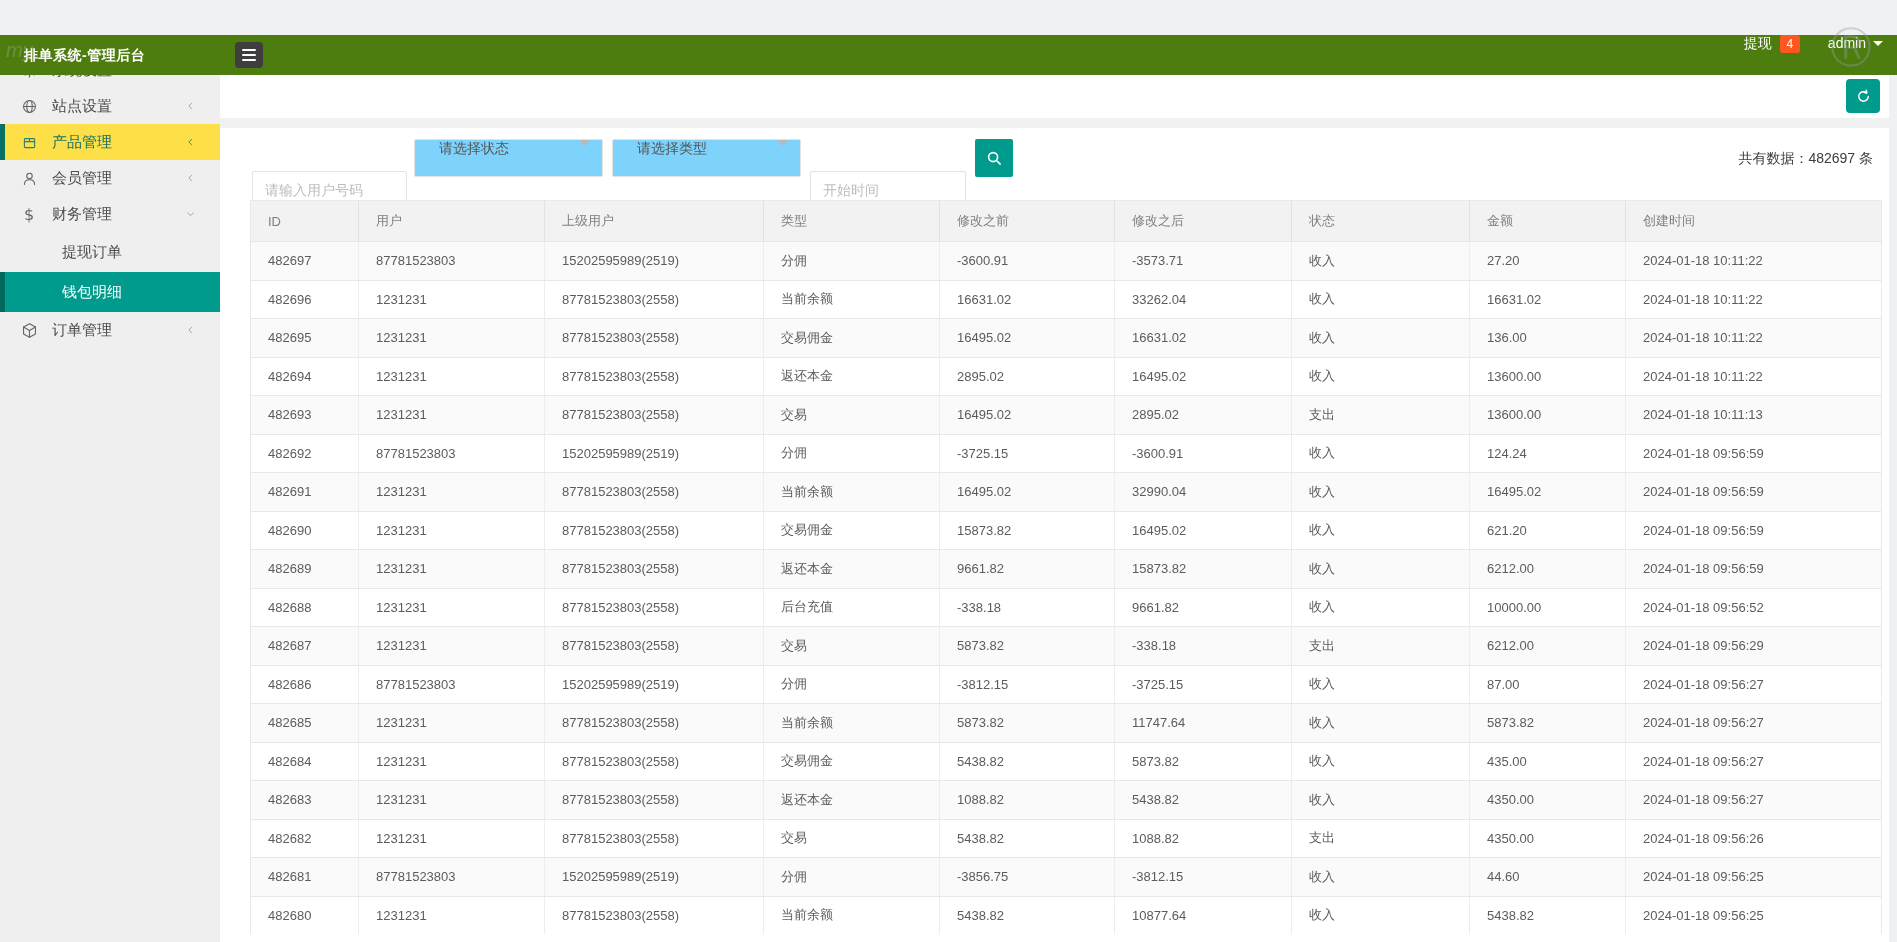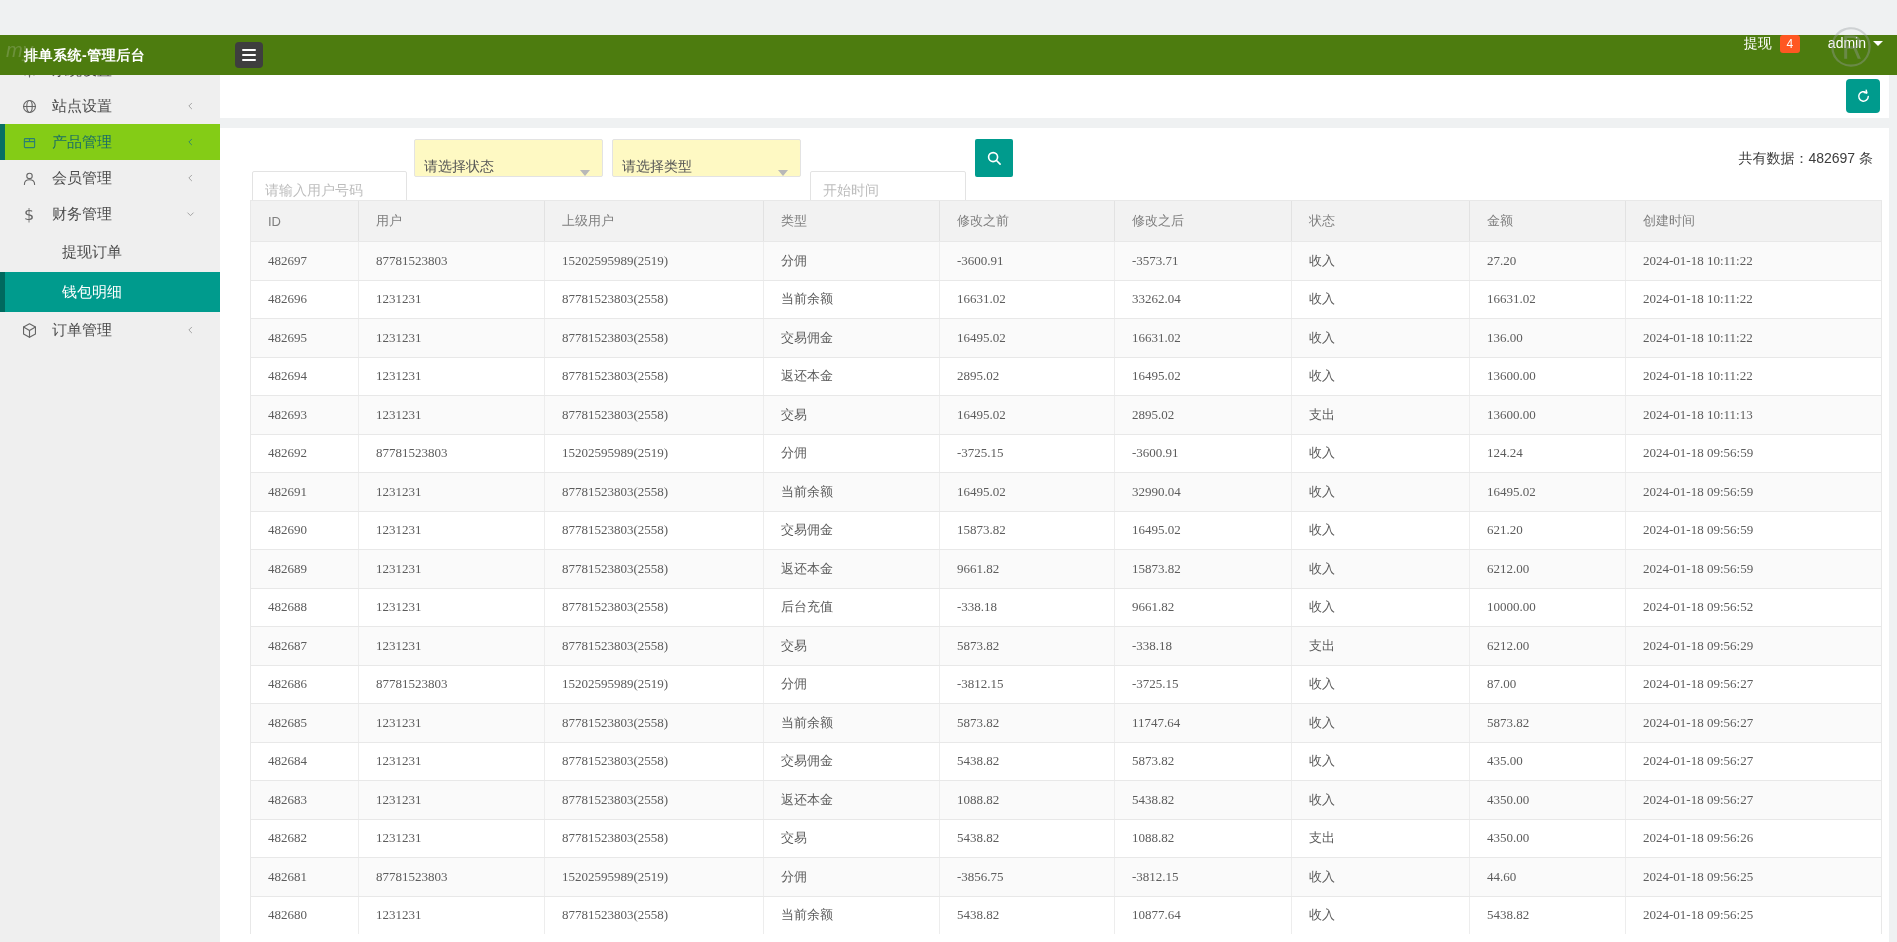--- a/index.html
+++ b/index.html
@@ -26,21 +26,21 @@
   .sb-item { position:relative; height:36px; display:flex; align-items:center; padding-left:20px; color:#4d4d4d; font-size:15px; cursor:pointer; }
   .sb-item.sub { height:40px; padding-left:62px; }
   .sb-ico { width:18px; height:18px; margin-right:14px; display:inline-flex; align-items:center; justify-content:center; color:#666; }
   .sb-ico svg { width:17px; height:17px; stroke:currentColor; fill:none; stroke-width:1.3; stroke-linecap:round; stroke-linejoin:round; }
   .sb-ico .dollar { font-size:16px; color:#666; font-family:"DejaVu Sans",sans-serif; }
   .sb-chev { position:absolute; right:24px; top:50%; transform:translateY(-50%); display:inline-flex; }
   .sb-chev svg { width:11px; height:11px; stroke:#9a9a9a; fill:none; stroke-width:1.6; stroke-linecap:round; stroke-linejoin:round; }
   .sb-chev.down { transform:translateY(-50%) rotate(-90deg); }
   .sb-item.active { background:#009b8d; color:#ffffff; }
   .sb-item.active::before { content:""; position:absolute; left:0; top:0; bottom:0; width:5px; background:#00695e; }
-  .sb-item.hl { background:#84cc16; color:#1d6f64; }
+  .sb-item.hl { background:#fde047; color:#1d6f64; }
   .sb-item.hl::before { content:""; position:absolute; left:0; top:0; bottom:0; width:5px; background:#087064; }
   .sb-item.hl .sb-ico, .sb-item.hl .sb-ico .dollar { color:#2b7f73; }
   .sb-item.hl .sb-chev svg { stroke:#2b7f73; }
 
   
   .tabbar { position:absolute; left:220px; top:40px; width:1677px; height:35px; background:#eaeaea; display:flex; align-items:stretch; z-index:5; }
   .tab { display:flex; align-items:center; padding:0 16px; margin-right:11px; font-size:14px; color:#555; cursor:pointer; white-space:nowrap; }
   .tab:first-child { margin-left:2px; }
   .tab.active { background:#ffffff; }
   .tab-ico { display:inline-flex; margin-right:7px; }
@@ -53,35 +53,35 @@
   .btn-refresh svg { width:17px; height:17px; stroke:#ffffff; fill:none; stroke-width:1.7; stroke-linecap:round; stroke-linejoin:round; }
 
   
   .content { position:absolute; left:220px; top:128px; width:1669px; height:814px; background:#ffffff; z-index:3; }
 
   .filters { position:absolute; left:0; top:11px; height:38px; width:100%; }
   .f-input { position:absolute; height:38px; border:1px solid #e3e3e3; border-radius:2px; background:#fff; font-size:14px; color:#333; padding:0 12px; outline:none; font-family:inherit;margin-top:32px; }
   .f-input::placeholder { color:#bdbdbd; }
   #f-user { left:32px; width:155px; }
   #f-date { left:590px; width:156px; }
-  .f-select { position:absolute; height:38px; border:1px solid #e3e3e3; border-radius:2px; background:#fef9c3; display:flex; align-items:flex-end; padding:0 9px; font-size:14px; color:#555; cursor:pointer; }
+  .f-select { position:absolute; height:38px; border:1px solid #e3e3e3; border-radius:2px; background:#7dd3fc; display:flex; align-items:flex-start; padding:0 24px; font-size:14px; color:#555; cursor:pointer; }
   #f-status { left:194px; width:189px; }
   #f-type { left:392px; width:189px; }
   .caret-dn { position:absolute; right:12px; width:0; height:0; border-left:5px solid transparent; border-right:5px solid transparent; border-top:6px solid #b8b8b8; }
   .btn-search { position:absolute; left:755px; top:0; width:38px; height:38px; background:#009b8d; border:none; border-radius:2px; cursor:pointer; display:flex; align-items:center; justify-content:center; }
   .btn-search svg { width:18px; height:18px; stroke:#ffffff; fill:none; stroke-width:1.8; stroke-linecap:round; }
 
   .summary { position:absolute; right:16px; top:22px; font-size:14px; color:#3d3d3d; }
 
   
   .tbl { position:absolute; left:30px; top:72px; width:1632px; border:1px solid #e8e8e8; border-bottom:none; }
   .t-hrow { display:flex; height:40px; background:#f2f2f2; }
   .t-hcell { display:flex; align-items:center; padding-left:17px; font-size:13px; color:#7f7f7f; border-right:1px solid #e2e2e2; }
   .t-hcell:last-child { border-right:none; }
-  .t-row { display:flex; height:38.5px; background:#ffffff; border-top:1px solid #e8e8e8;font-family:Liberation Serif, serif; }
+  .t-row { display:flex; height:38.5px; background:#ffffff; border-top:1px solid #e8e8e8; }
   .t-row:nth-child(odd) { background:#fafafa; }
   .t-cell { display:flex; align-items:center; padding-left:17px; font-size:13px; color:#5c5c5c; border-right:1px solid #ededed; overflow:hidden; white-space:nowrap; }
   .t-cell:last-child, .t-hcell:last-child { border-right:none; }
   .w0{width:108px}.w1{width:186px}.w2{width:219px}.w3{width:176px}.w4{width:175px}
   .w5{width:177px}.w6{width:178px}.w7{width:156px}.w8{width:236px}
 </style>
 </head>
 <body>
 
 <div class="screen">

